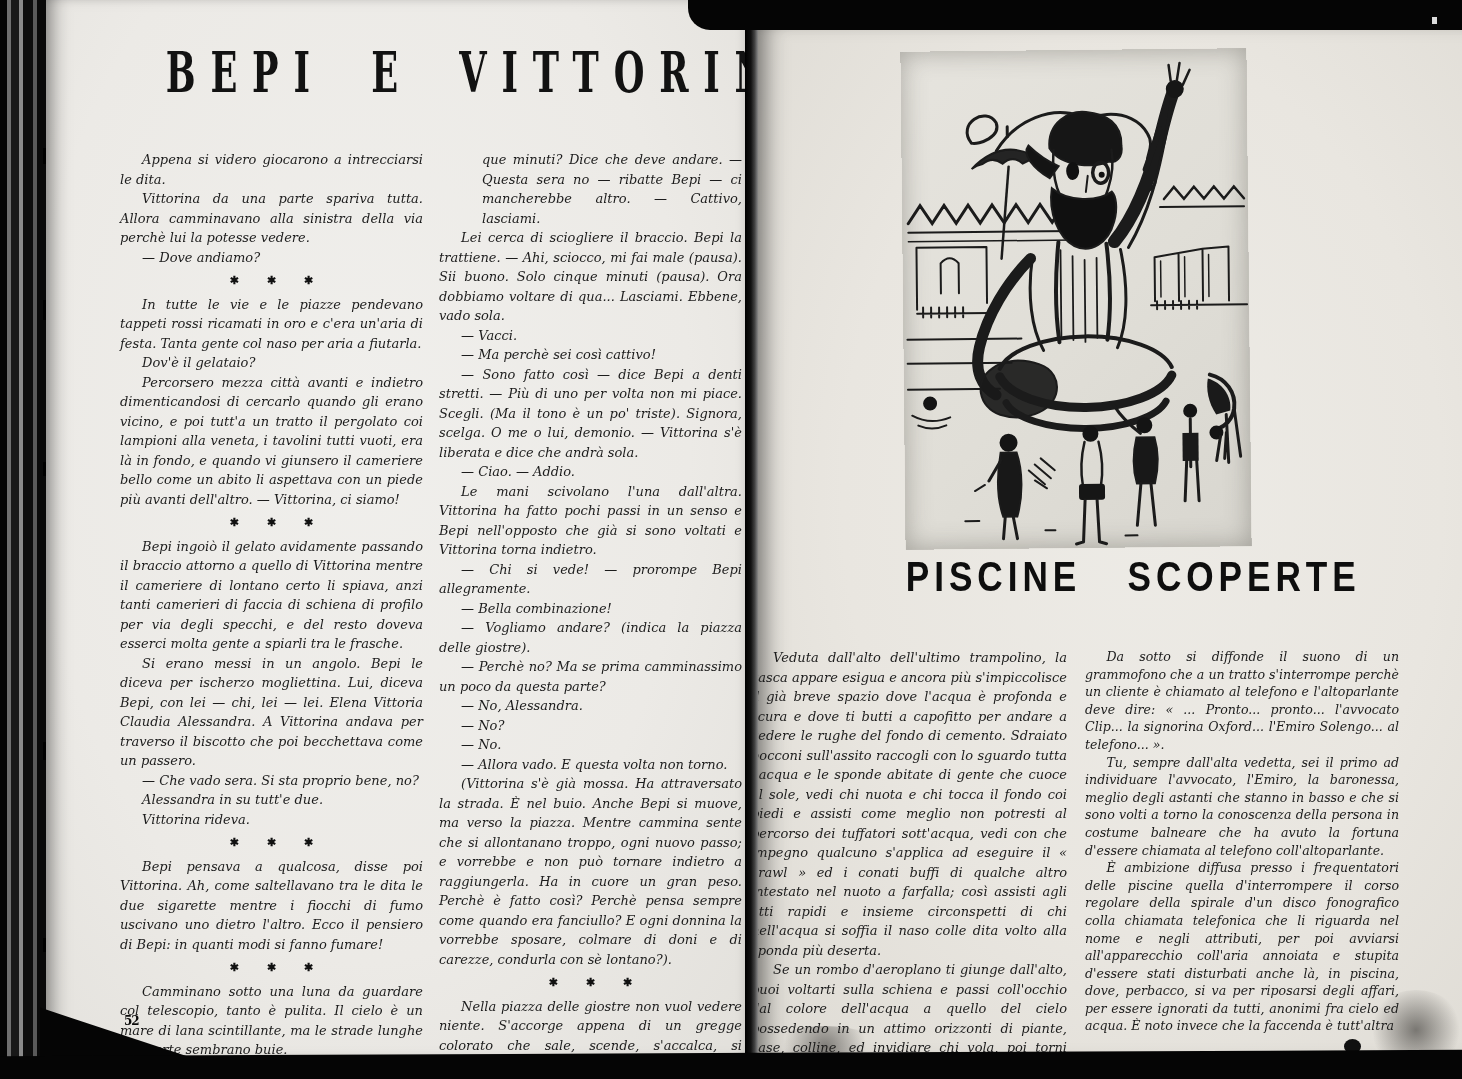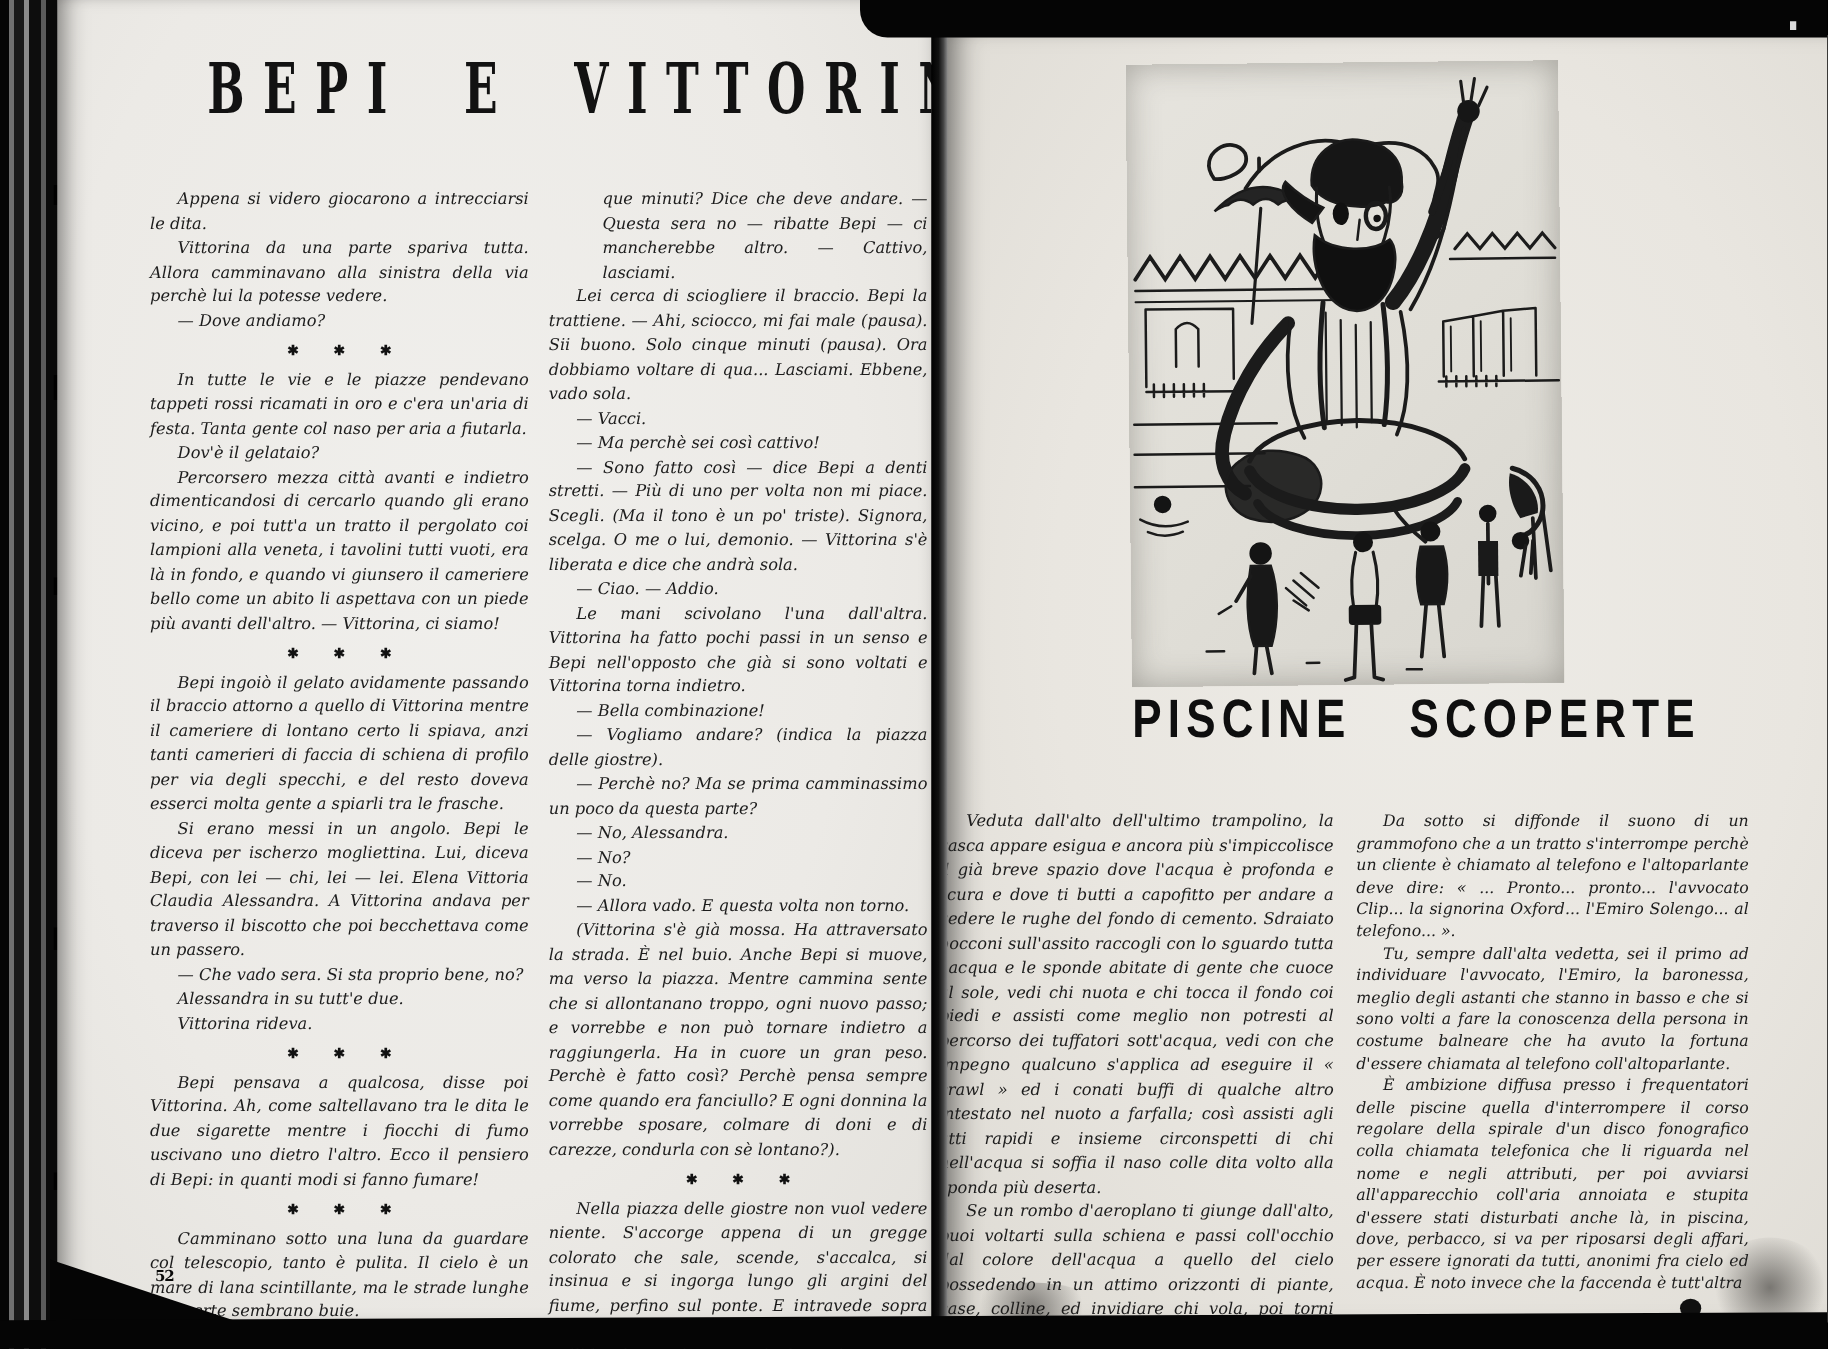--- a/index.html
+++ b/index.html
@@ -108,20 +108,21 @@
         </div>
       <div class="col lp-col">
         <div>
             <div class="para noindent">que minuti? Dice che deve andare. — Questa sera no — ribatte Bepi — ci mancherebbe altro. — Cattivo, lasciami.</div>
             <div class="para">Lei cerca di sciogliere il braccio. Bepi la trattiene. — Ahi, sciocco, mi fai male (pausa). Sii buono. Solo cinque minuti (pausa). Ora dobbiamo voltare di qua... Lasciami. Ebbene, vado sola.</div>
             <div class="para">— Vacci.</div>
             <div class="para">— Ma perchè sei così cattivo!</div>
             <div class="para">— Sono fatto così — dice Bepi a denti stretti. — Più di uno per volta non mi piace. Scegli. (Ma il tono è un po' triste). Signora, scelga. O me o lui, demonio. — Vittorina s'è liberata e dice che andrà sola.</div>
             <div class="para">— Ciao. — Addio.</div>
             <div class="para">Le mani scivolano l'una dall'altra. Vittorina ha fatto pochi passi in un senso e Bepi nell'opposto che già si sono voltati e Vittorina torna indietro.</div>
+            <div class="para">— Chi si vede! — prorompe Bepi allegramente.</div>
             <div class="para">— Bella combinazione!</div>
             <div class="para">— Vogliamo andare? (indica la piazza delle giostre).</div>
             <div class="para">— Perchè no? Ma se prima camminassimo un poco da questa parte?</div>
             <div class="para">— No, Alessandra.</div>
             <div class="para">— No?</div>
             <div class="para">— No.</div>
             <div class="para">— Allora vado. E questa volta non torno.</div>
             <div class="para">(Vittorina s'è già mossa. Ha attraversato la strada. È nel buio. Anche Bepi si muove, ma verso la piazza. Mentre cammina sente che si allontanano troppo, ogni nuovo passo; e vorrebbe e non può tornare indietro a raggiungerla. Ha in cuore un gran peso. Perchè è fatto così? Perchè pensa sempre come quando era fanciullo? E ogni donnina la vorrebbe sposare, colmare di doni e di carezze, condurla con sè lontano?).</div>
             <div class="stars">✱ ✱ ✱</div>
             <div class="para">Nella piazza delle giostre non vuol vedere niente. S'accorge appena di un gregge colorato che sale, scende, s'accalca, si insinua e si ingorga lungo gli argini del fiume, perfino sul ponte. E intravede sopra un alto albero salire nella notte una forma pallida che ogni tanto scivola curiosamente. Una forma bianchiccia che dalla cima gesticola: un uomo.</div>
@@ -227,21 +228,21 @@
 
     <h2 class="title-right">PISCINE SCOPERTE</h2>
 
     <div class="cols rp-cols">
       <div class="col rp-col1">
           <div class="para">Veduta dall'alto dell'ultimo trampolino, la vasca appare esigua e ancora più s'impiccolisce il già breve spazio dove l'acqua è profonda e scura e dove ti butti a capofitto per andare a vedere le rughe del fondo di cemento. Sdraiato bocconi sull'assito raccogli con lo sguardo tutta l'acqua e le sponde abitate di gente che cuoce al sole, vedi chi nuota e chi tocca il fondo coi piedi e assisti come meglio non potresti al percorso dei tuffatori sott'acqua, vedi con che impegno qualcuno s'applica ad eseguire il « crawl » ed i conati buffi di qualche altro intestato nel nuoto a farfalla; così assisti agli atti rapidi e insieme circonspetti di chi nell'acqua si soffia il naso colle dita volto alla sponda più deserta.</div>
           <div class="para">Se un rombo d'aeroplano ti giunge dall'alto, puoi voltarti sulla schiena e passi coll'occhio dal colore dell'acqua a quello del cielo possedendo in un attimo orizzonti di piante, case, colline, ed invidiare chi vola, poi torni prono dentro il profilo umido del tuo corpo e ne avverti la grata frescura.</div>
         </div>
       <div class="col rp-col2">
           <div class="para">Da sotto si diffonde il suono di un grammofono che a un tratto s'interrompe perchè un cliente è chiamato al telefono e l'altoparlante deve dire: « ... Pronto... pronto... l'avvocato Clip... la signorina Oxford... l'Emiro Solengo... al telefono... ».</div>
-          <div class="para">Tu, sempre dall'alta vedetta, sei il primo ad individuare l'avvocato, l'Emiro, la baronessa, meglio degli astanti che stanno in basso e che si sono volti a fare la conoscenza della persona in costume balneare che ha avuto la fortuna d'essere chiamata al telefono coll'altoparlante.</div>
+          <div class="para">Tu, sempre dall'alta vedetta, sei il primo ad individuare l'avvocato, l'Emiro, la baronessa, meglio degli astanti che stanno in basso e che si sono volti a torno la conoscenza della persona in costume balneare che ha avuto la fortuna d'essere chiamata al telefono coll'altoparlante.</div>
           <div class="para">È ambizione diffusa presso i frequentatori delle piscine quella d'interrompere il corso regolare della spirale d'un disco fonografico colla chiamata telefonica che li riguarda nel nome e negli attributi, per poi avviarsi all'apparecchio coll'aria annoiata e stupita d'essere stati disturbati anche là, in piscina, dove, perbacco, si va per riposarsi degli affari, per essere ignorati da tutti, anonimi fra cielo ed acqua. È noto invece che la faccenda è tutt'altra</div>
         </div>
     </div>
   </div>
 
   <div class="gutter"></div>
   <div class="top-band"></div>
   <div class="white-dot"></div>
   <div class="corner-wedge"></div>
   <div class="smudge1"></div>

